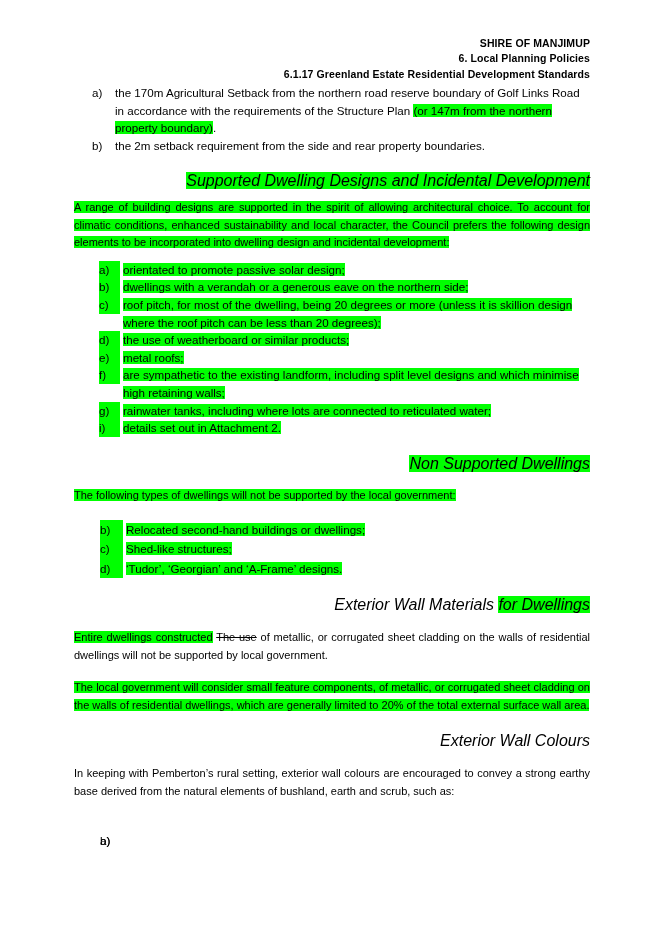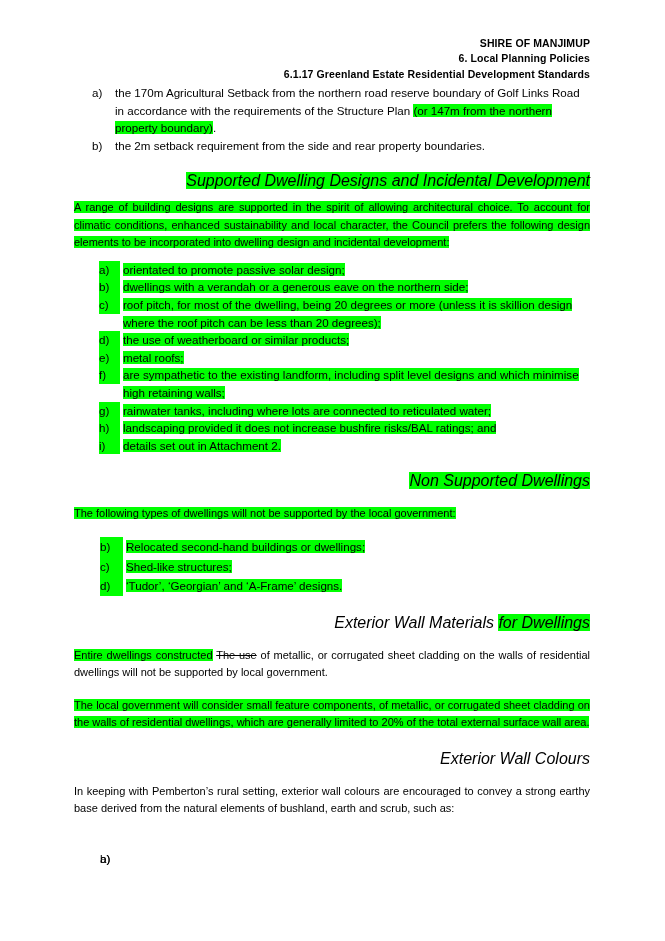--- a/index.html
+++ b/index.html
@@ -169,21 +169,20 @@
       <li>
         <span class="mk hl">f)</span>
         <span class="hl">are sympathetic to the existing landform, including split level designs and which minimise high retaining walls;</span>
       </li>
       <li>
         <span class="mk hl">g)</span>
         <span class="hl">rainwater tanks, including where lots are connected to reticulated water;</span>
       </li>
       <li>
         <span class="mk hl">h)</span>
-        <span class="hl">landscaping provided it does not increase bushfire risks/BAL ratings; and</span>
       </li>
       <li>
         <span class="mk hl">i)</span>
         <span class="hl">details set out in Attachment 2.</span>
       </li>
     </ul>
 
     <div class="gap-lg"></div>
 
     <div class="sub-head"><span class="hl">Non Supported Dwellings</span></div>

